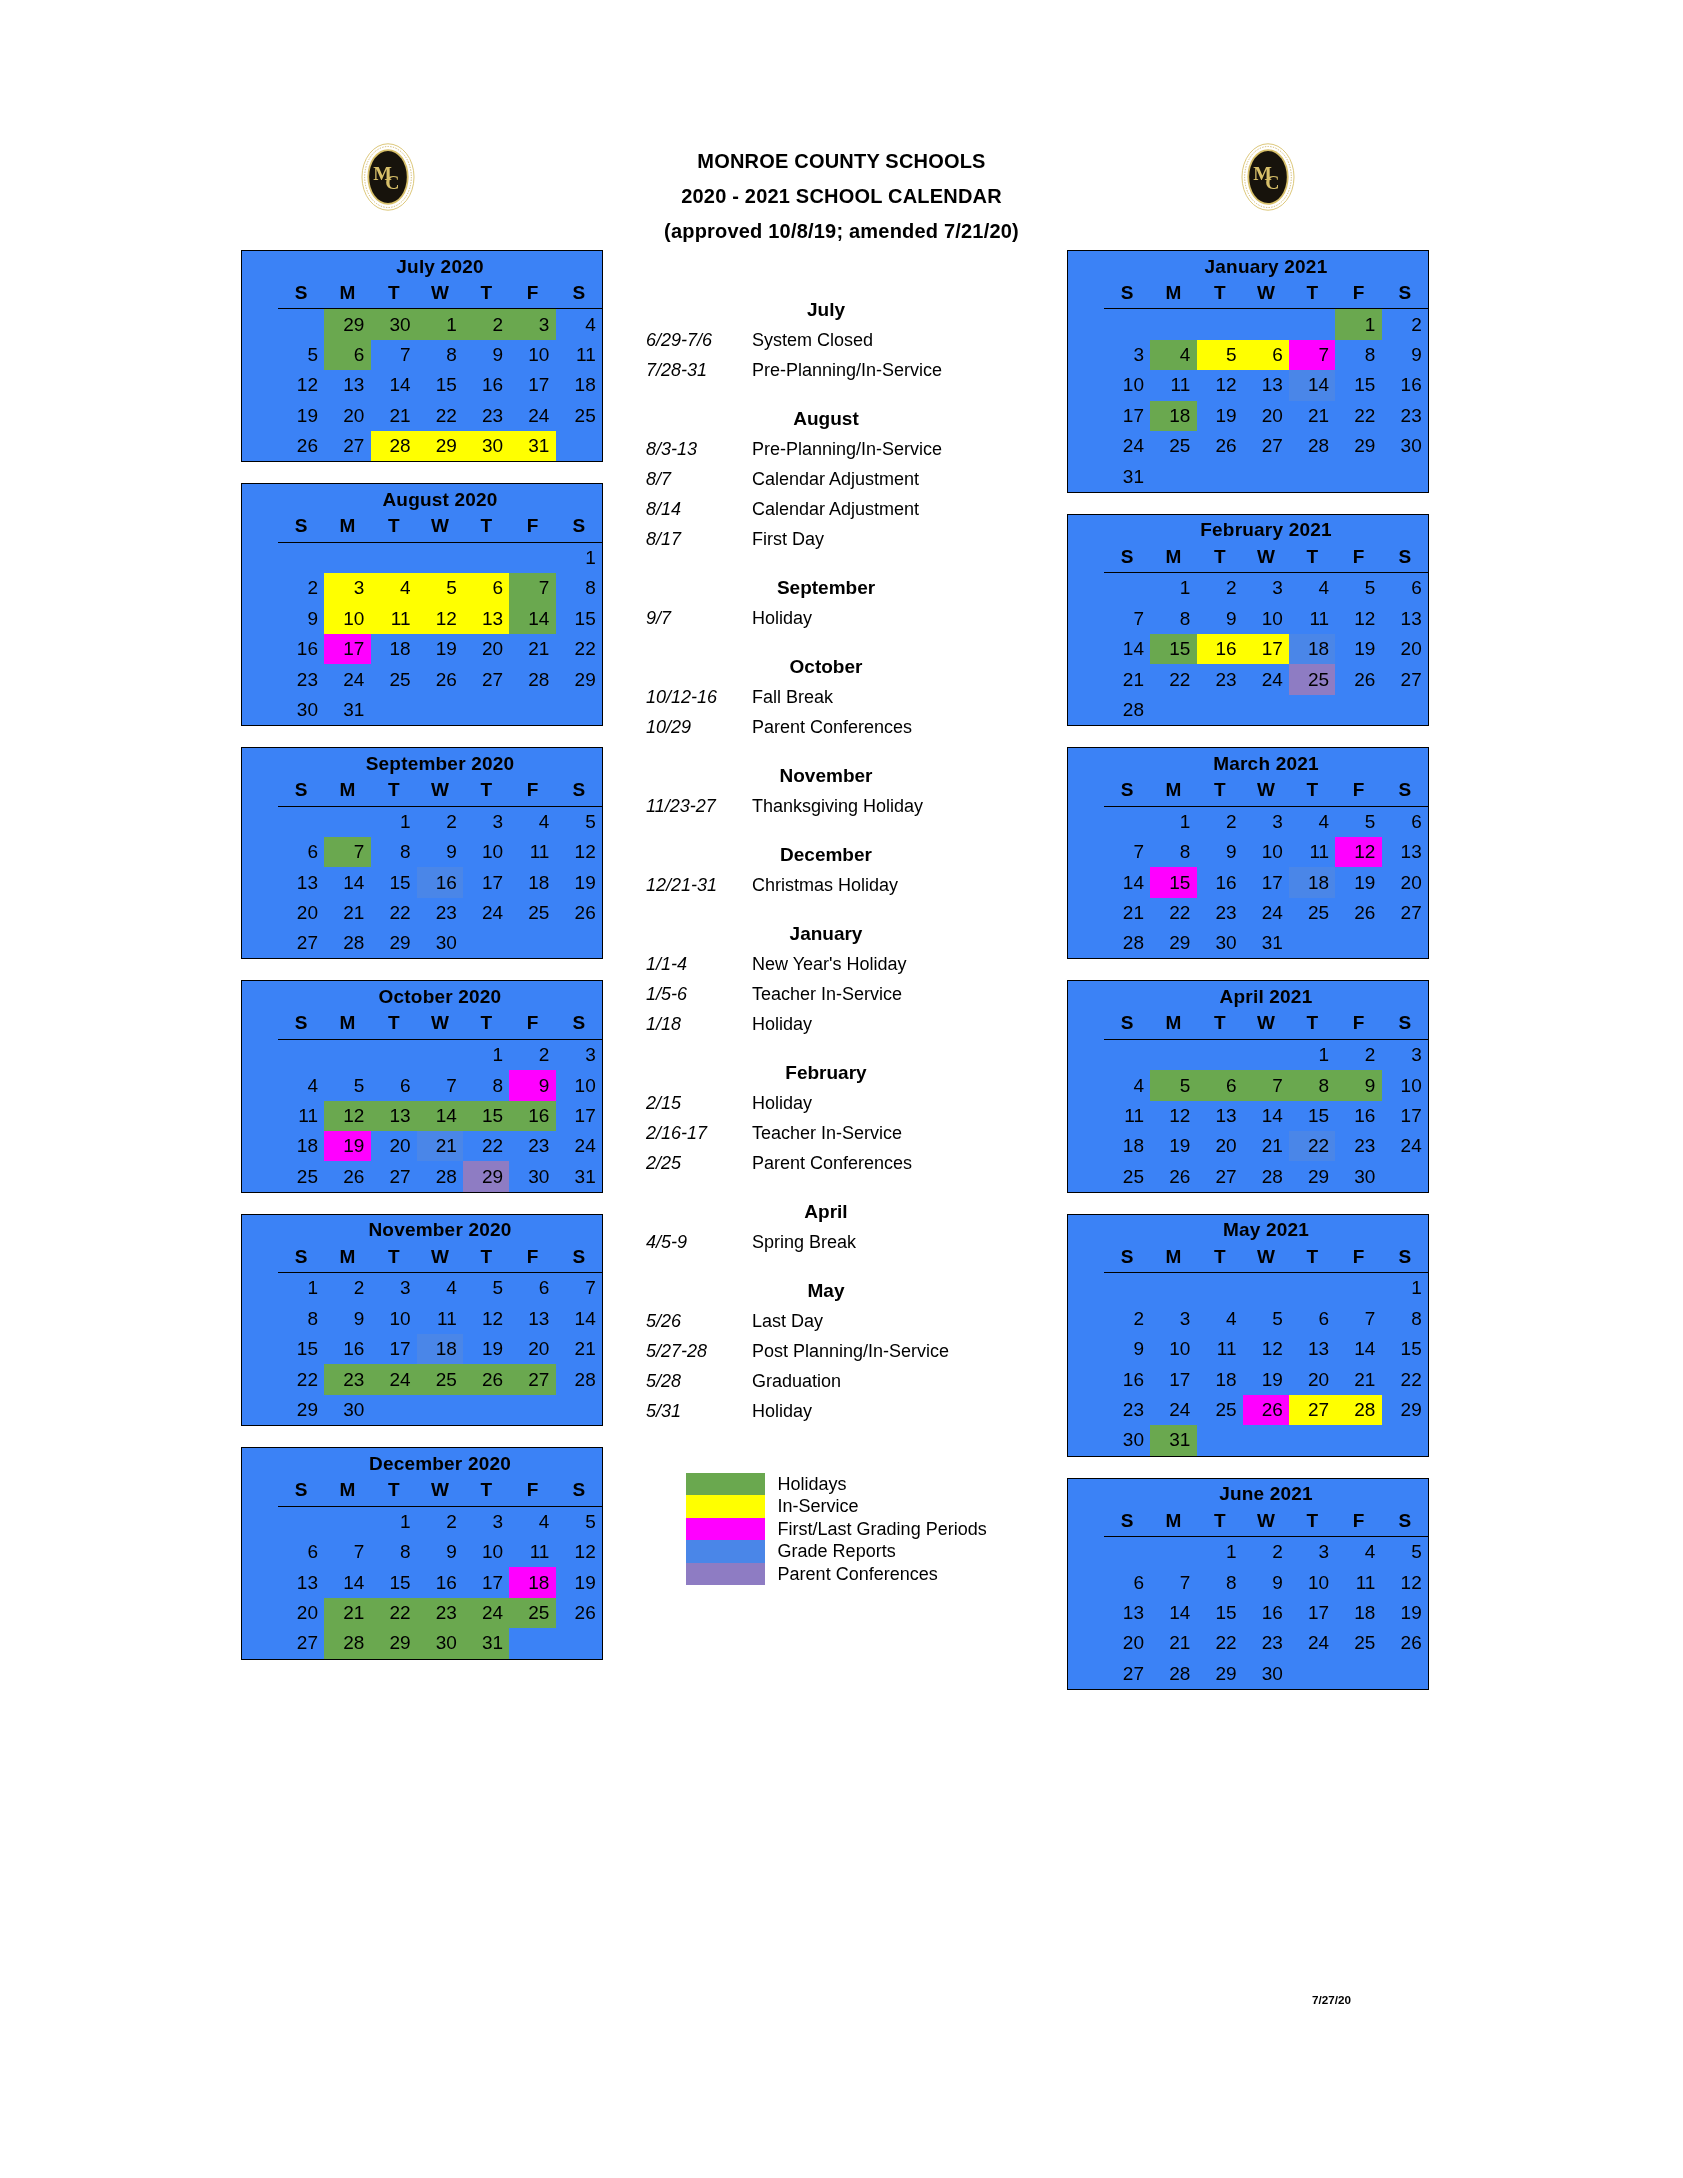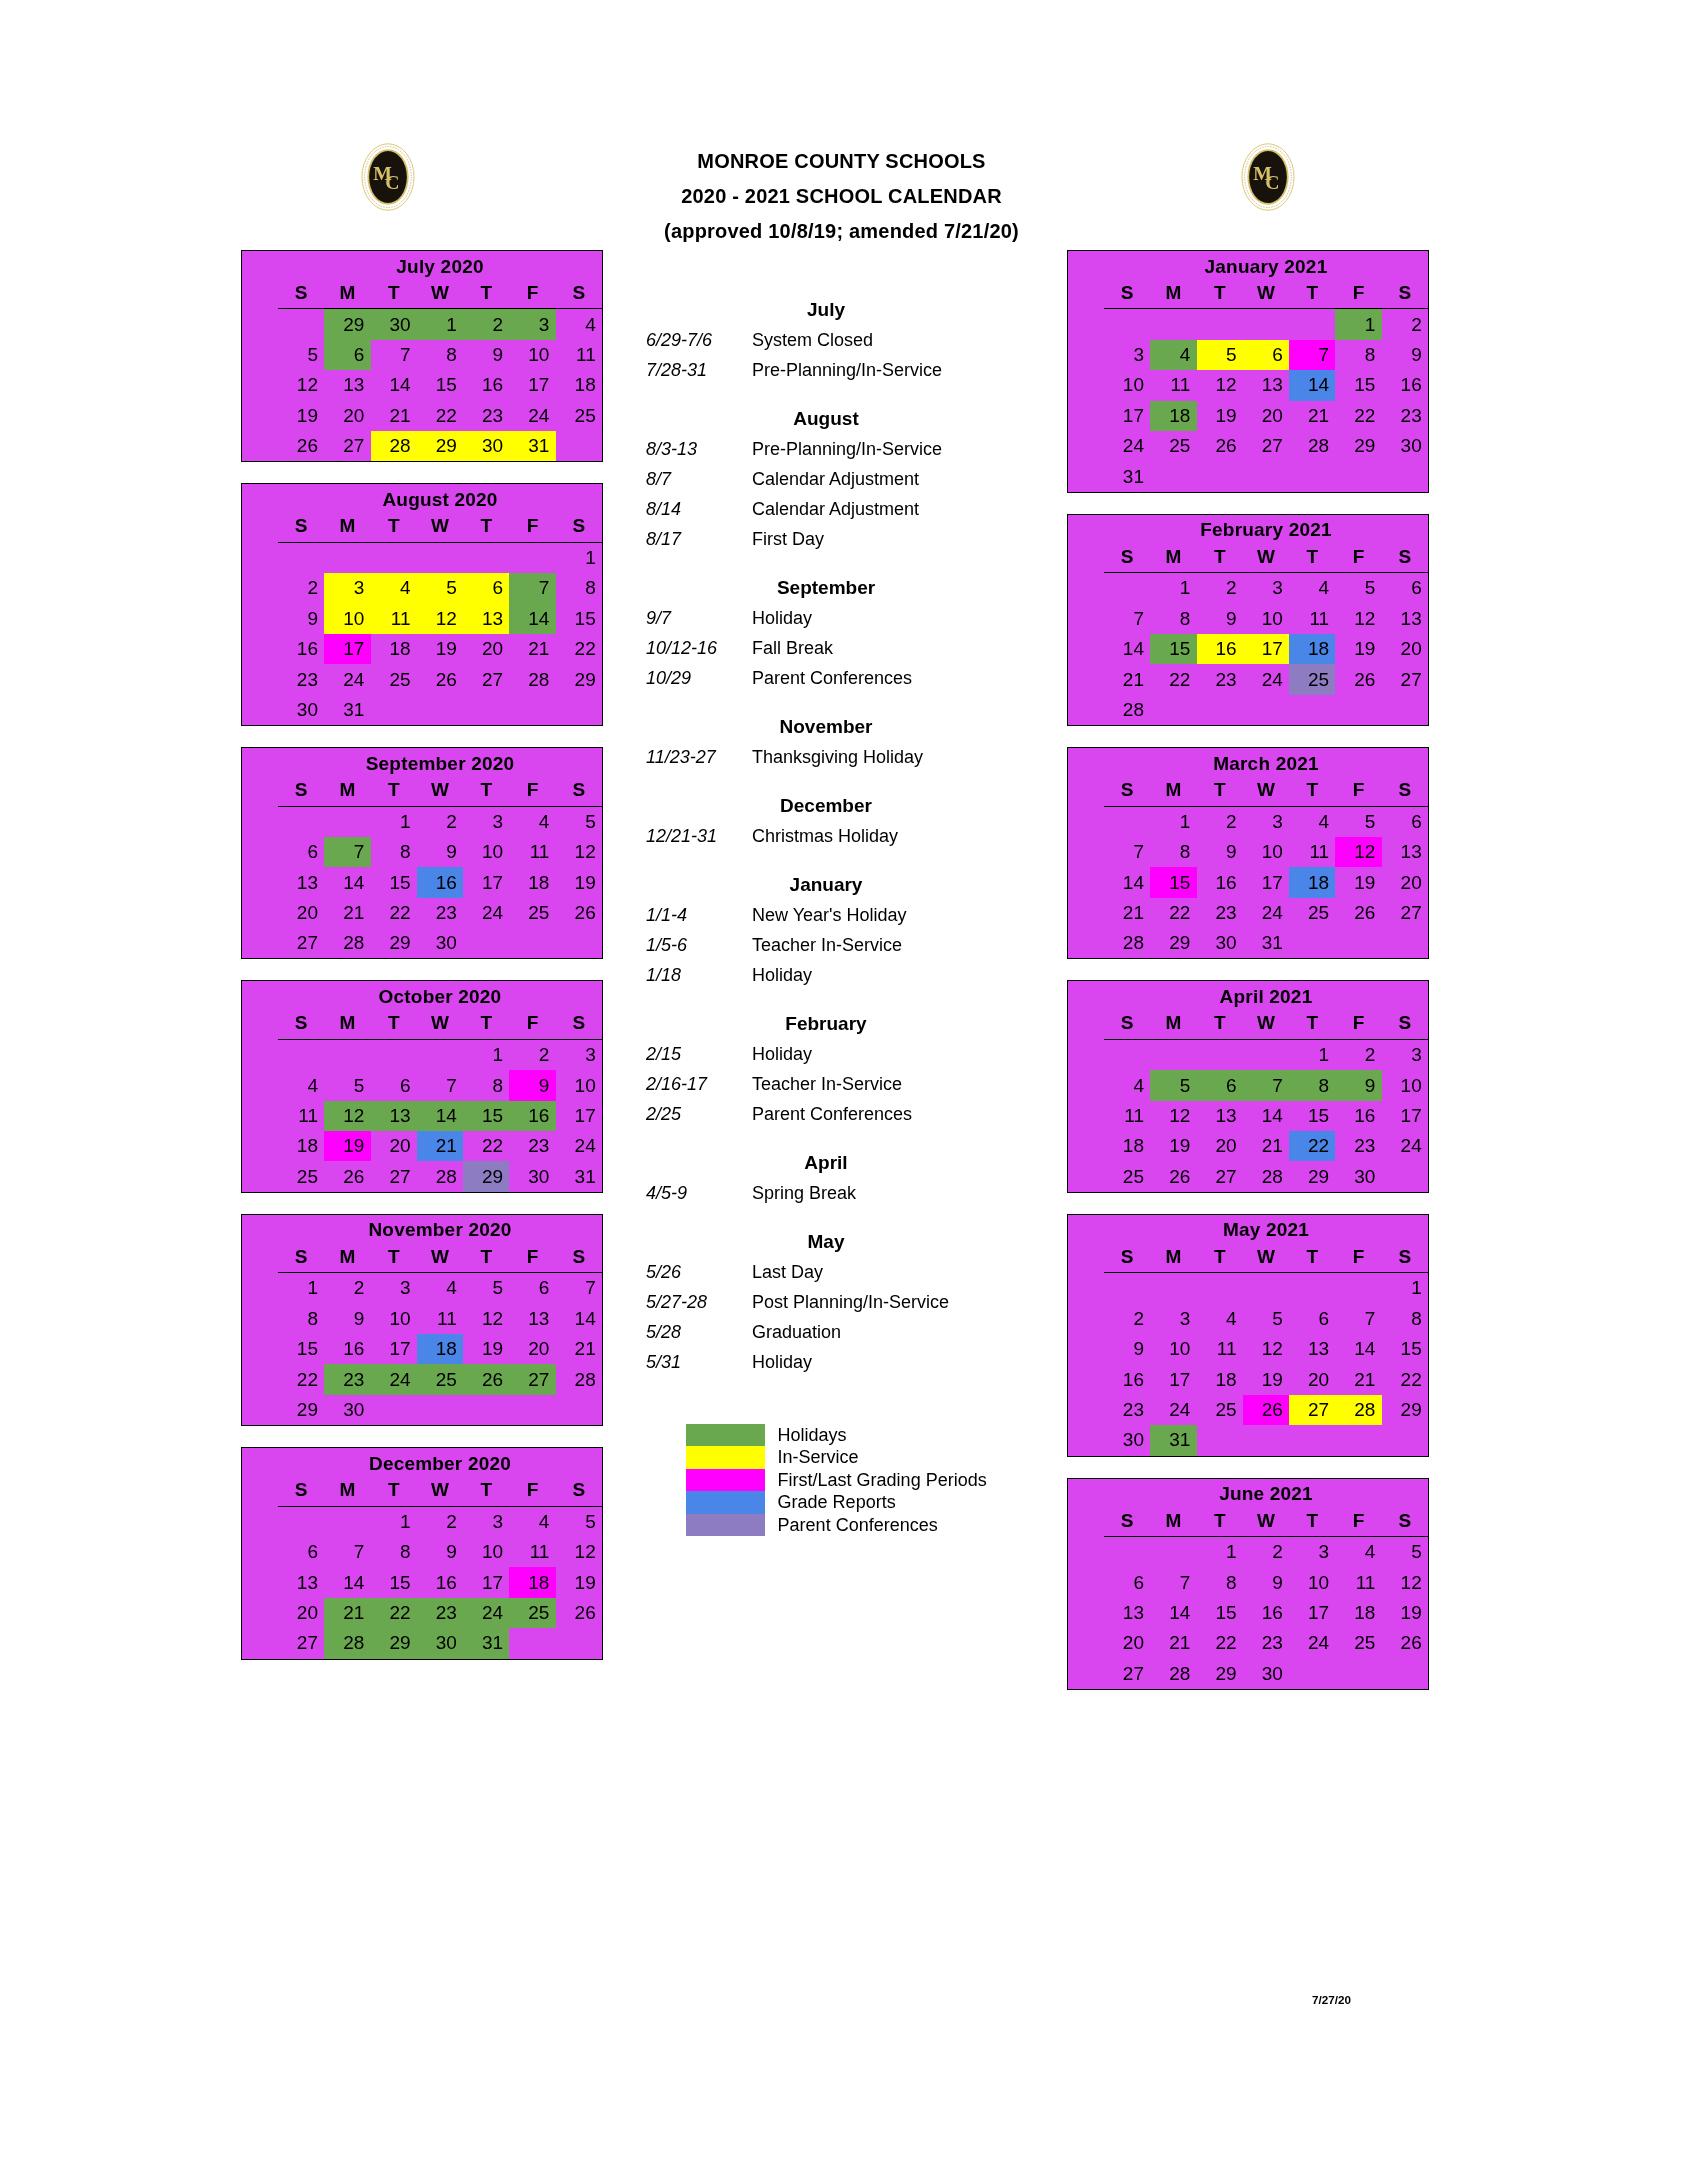--- a/index.html
+++ b/index.html
@@ -57,21 +57,21 @@
   .col-left  { position: absolute; left: 241px;  top: 250px; width: 362px; }
   .col-mid   { position: absolute; left: 646px;  top: 276px; width: 396px; }
   .col-right { position: absolute; left: 1067px; top: 250px; width: 326px; }
 
   
   .month {
     width: 362px;
     border: 1.8px solid #000;
     box-sizing: border-box;
     margin-bottom: 21px;
-    background: #d946ef;
+    background: #3b82f6;
     padding-left: 36px;
   }
   .month-title {
     text-align: center;
     font-size: 19px;
     font-weight: bold;
     padding: 4.5px 0 3.6px 0;
     letter-spacing: 0.2px;
   }
   table.month-grid {
@@ -611,20 +611,21 @@
           </div>
         </div>
         <div class="event-group">
           <div class="event-month">September</div>
           <div class="event-row">
             <div class="event-date">9/7</div>
             <div class="event-desc">Holiday</div>
           </div>
         </div>
         <div class="event-group">
+          <div class="event-month">October</div>
           <div class="event-row">
             <div class="event-date">10/12-16</div>
             <div class="event-desc">Fall Break</div>
           </div>
           <div class="event-row">
             <div class="event-date">10/29</div>
             <div class="event-desc">Parent Conferences</div>
           </div>
         </div>
         <div class="event-group">

